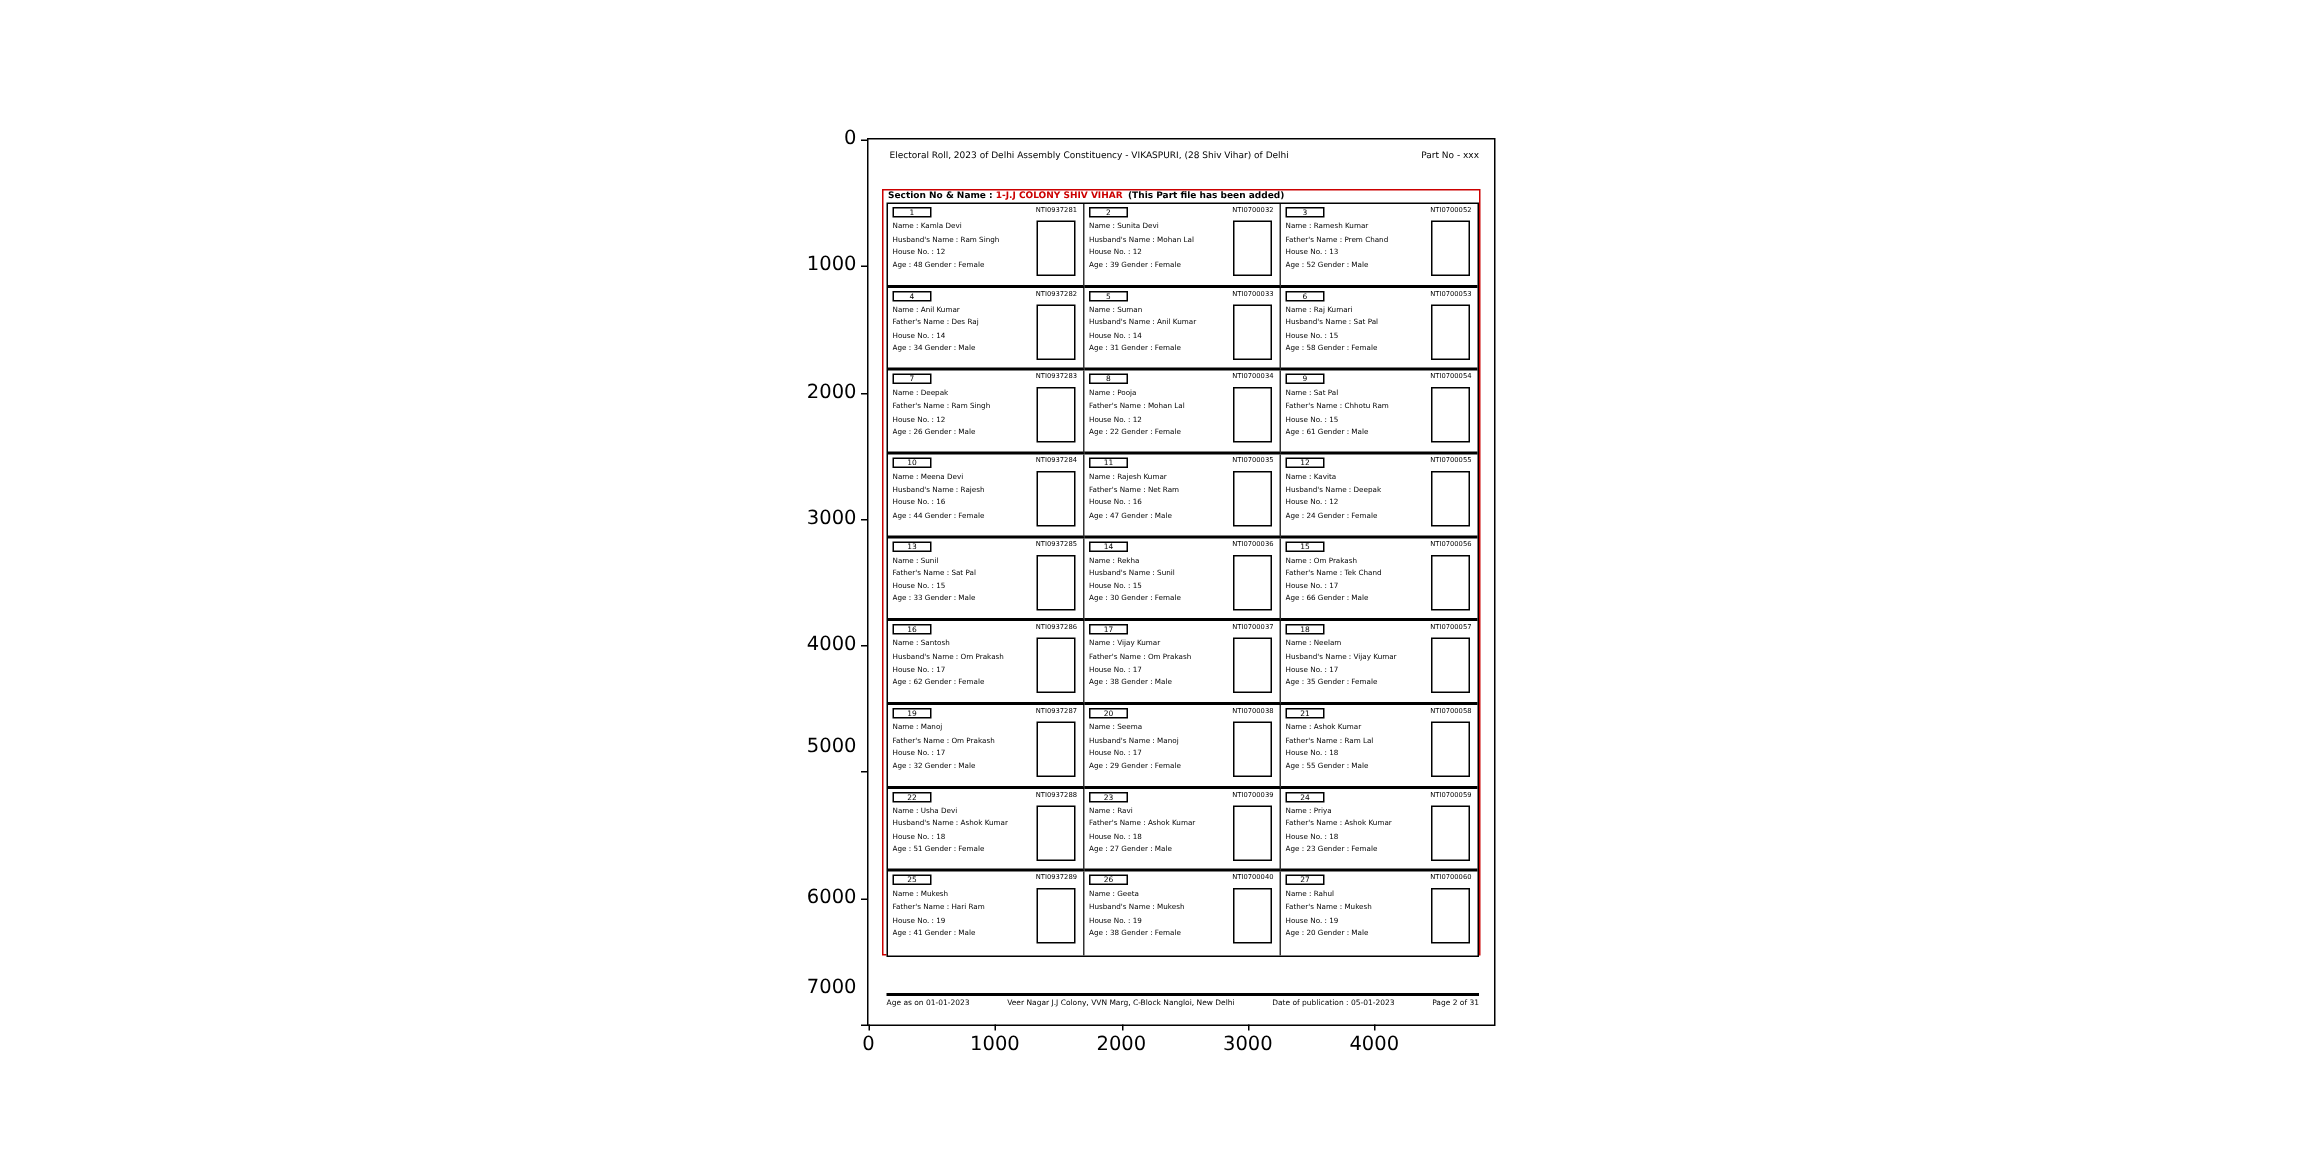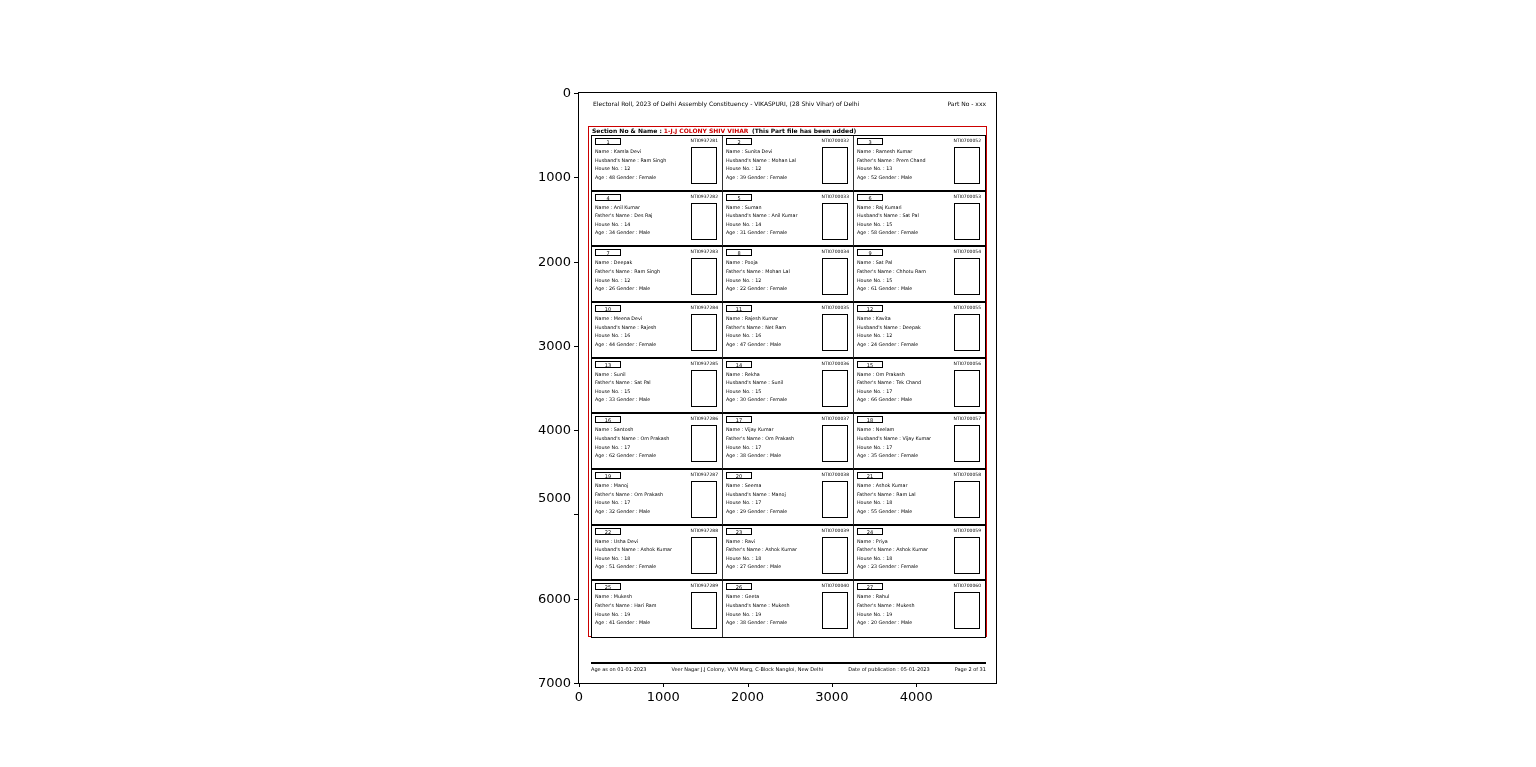--- a/index.html
+++ b/index.html
@@ -373,21 +373,21 @@
       <span class="ytick-label" style="top: 160.571px;">2000</span>
       <span class="ytick-mark" style="top: 168.571px;"></span>
       <span class="ytick-label" style="top: 244.857px;">3000</span>
       <span class="ytick-mark" style="top: 252.857px;"></span>
       <span class="ytick-label" style="top: 329.143px;">4000</span>
       <span class="ytick-mark" style="top: 337.143px;"></span>
       <span class="ytick-label" style="top: 397px;">5000</span>
       <span class="ytick-mark" style="top: 421.429px;"></span>
       <span class="ytick-label" style="top: 497.714px; margin-left: 27px;">6000</span>
       <span class="ytick-mark" style="top: 505.714px;"></span>
-      <span class="ytick-label" style="top: 582px; text-align: center;">7000</span>
+      <span class="ytick-label" style="top: 558px; text-align: center;">7000</span>
       <span class="ytick-mark" style="top: 590px;"></span>
       <span class="xtick-label" style="left: -24px; top: 596px;">0</span>
       <span class="xtick-mark" style="left: 0px; top: 590px;"></span>
       <span class="xtick-label" style="left: 60.2935px; top: 596px;">1000</span>
       <span class="xtick-mark" style="left: 84.2935px; top: 590px;"></span>
       <span class="xtick-label" style="left: 144.587px; top: 596px;">2000</span>
       <span class="xtick-mark" style="left: 168.587px; top: 590px;"></span>
       <span class="xtick-label" style="left: 228.881px; top: 596px;">3000</span>
       <span class="xtick-mark" style="left: 252.881px; top: 590px;"></span>
       <span class="xtick-label" style="left: 313.174px; top: 596px;">4000</span>

